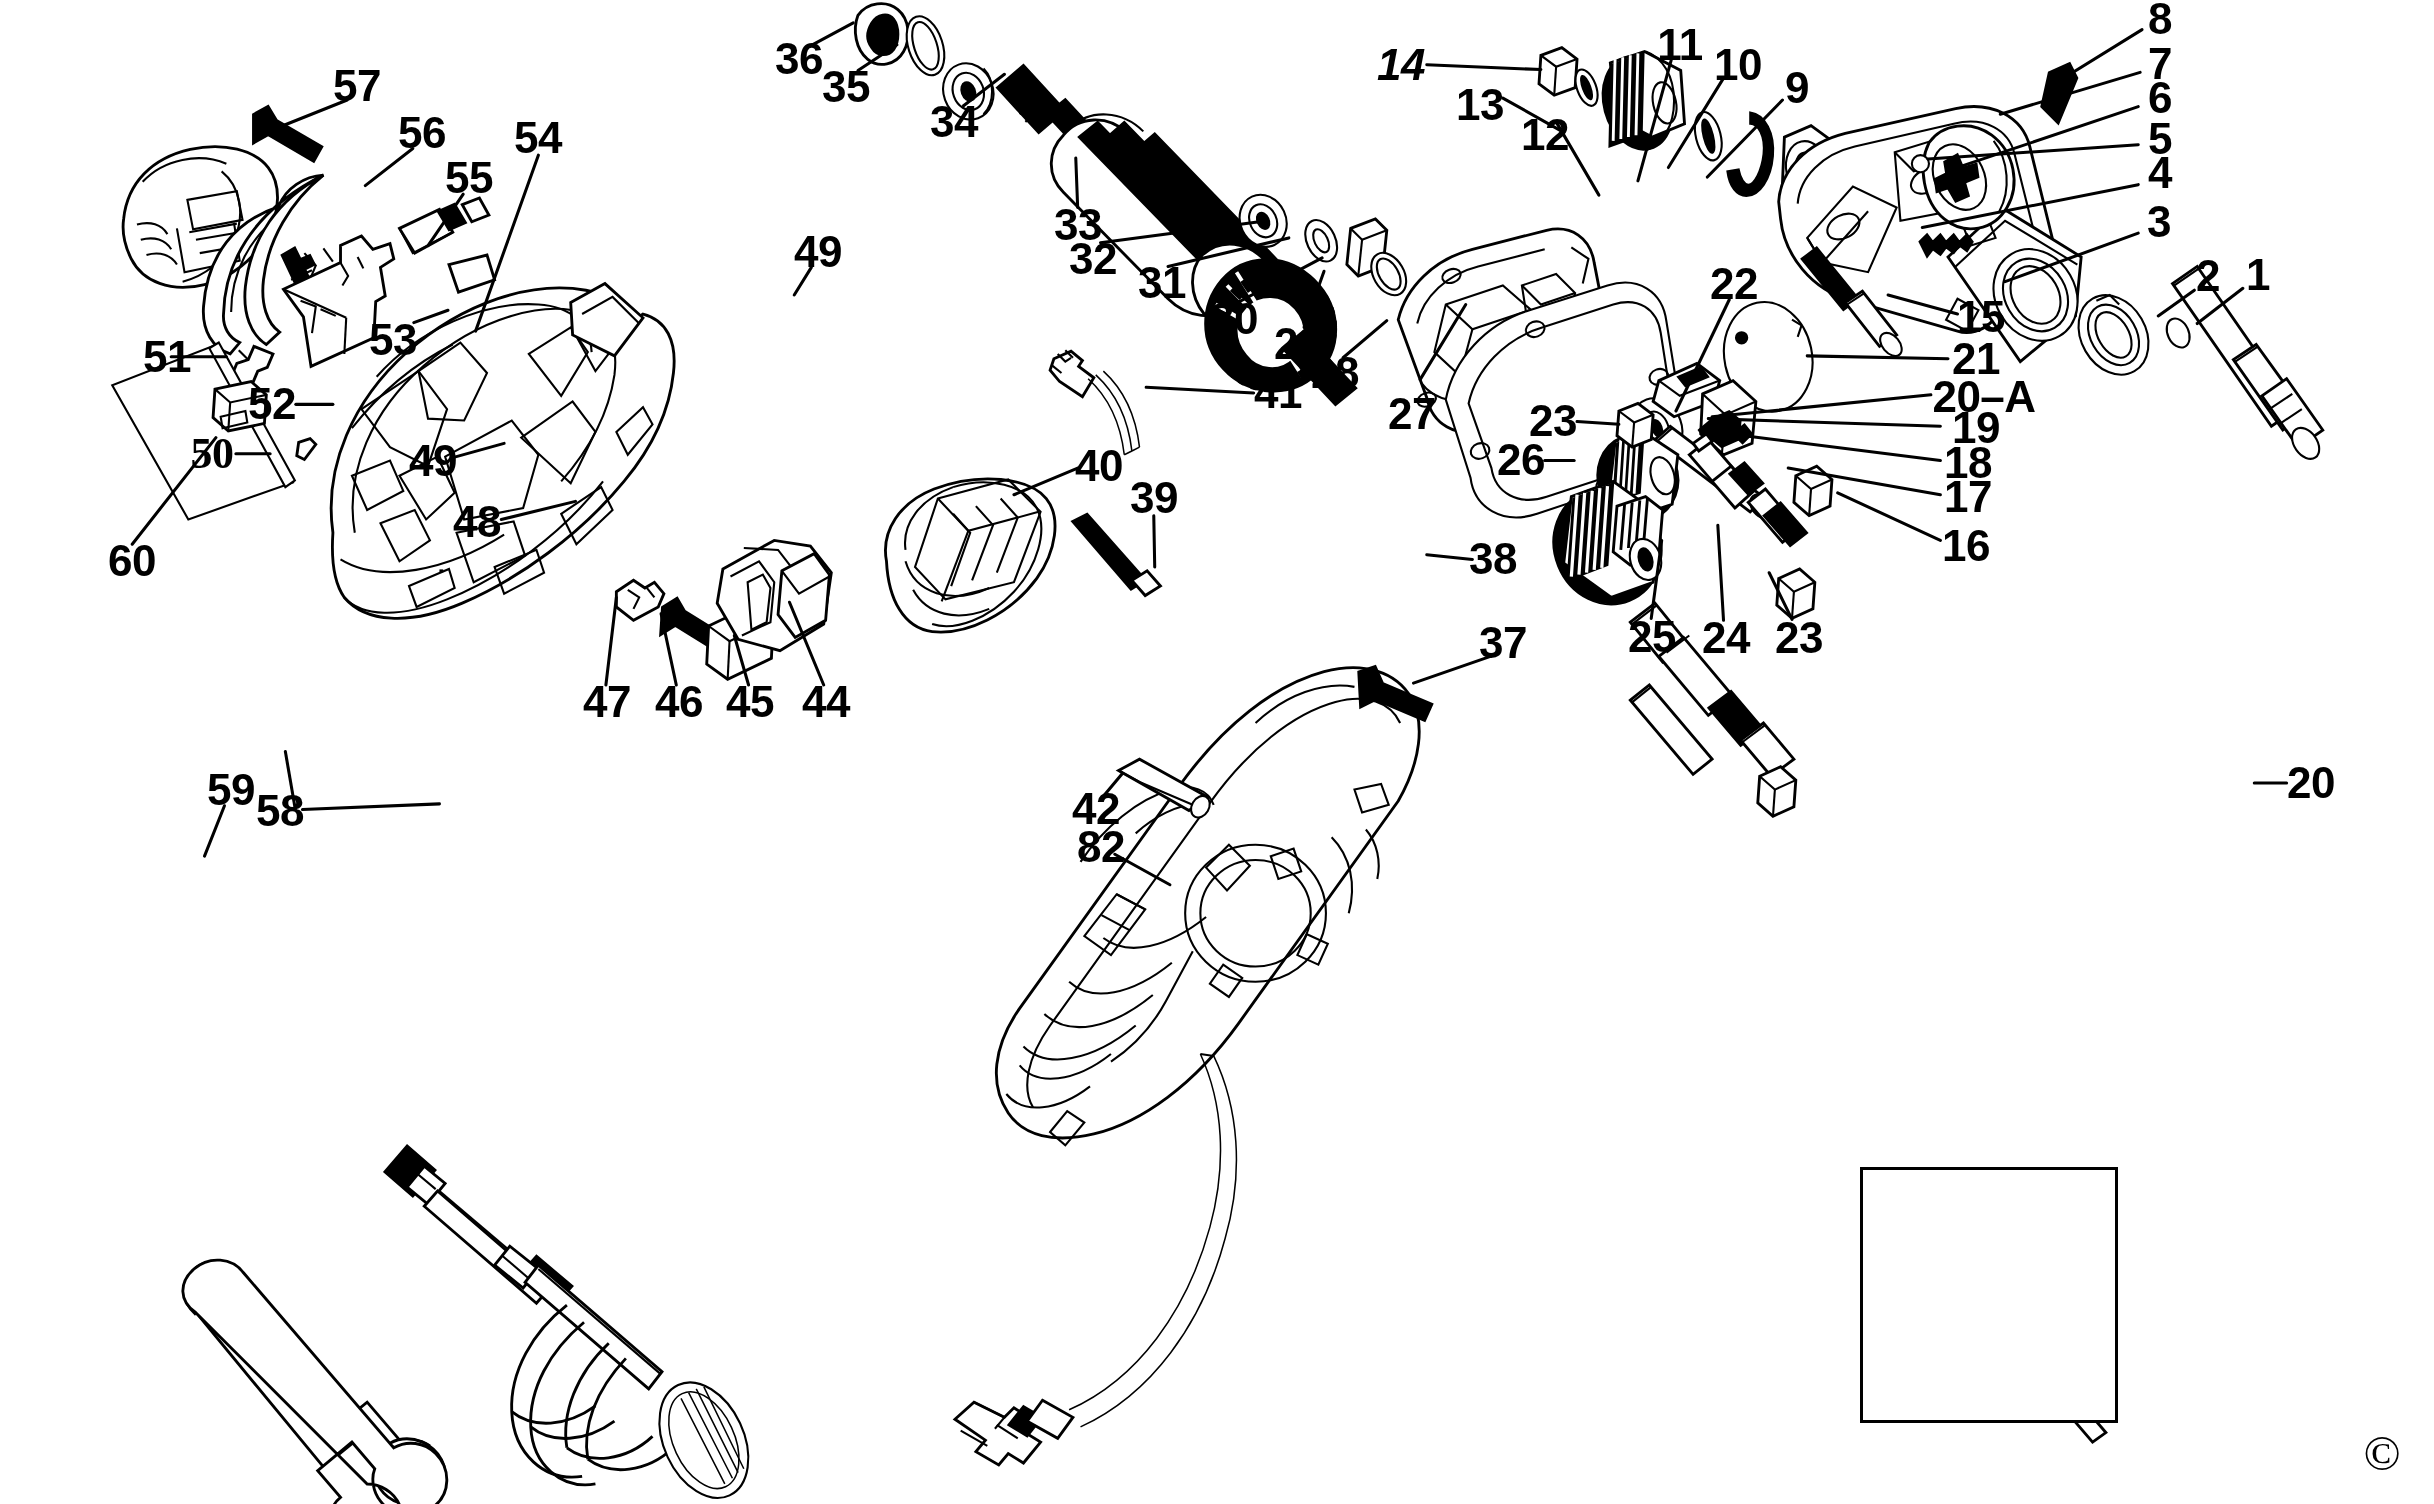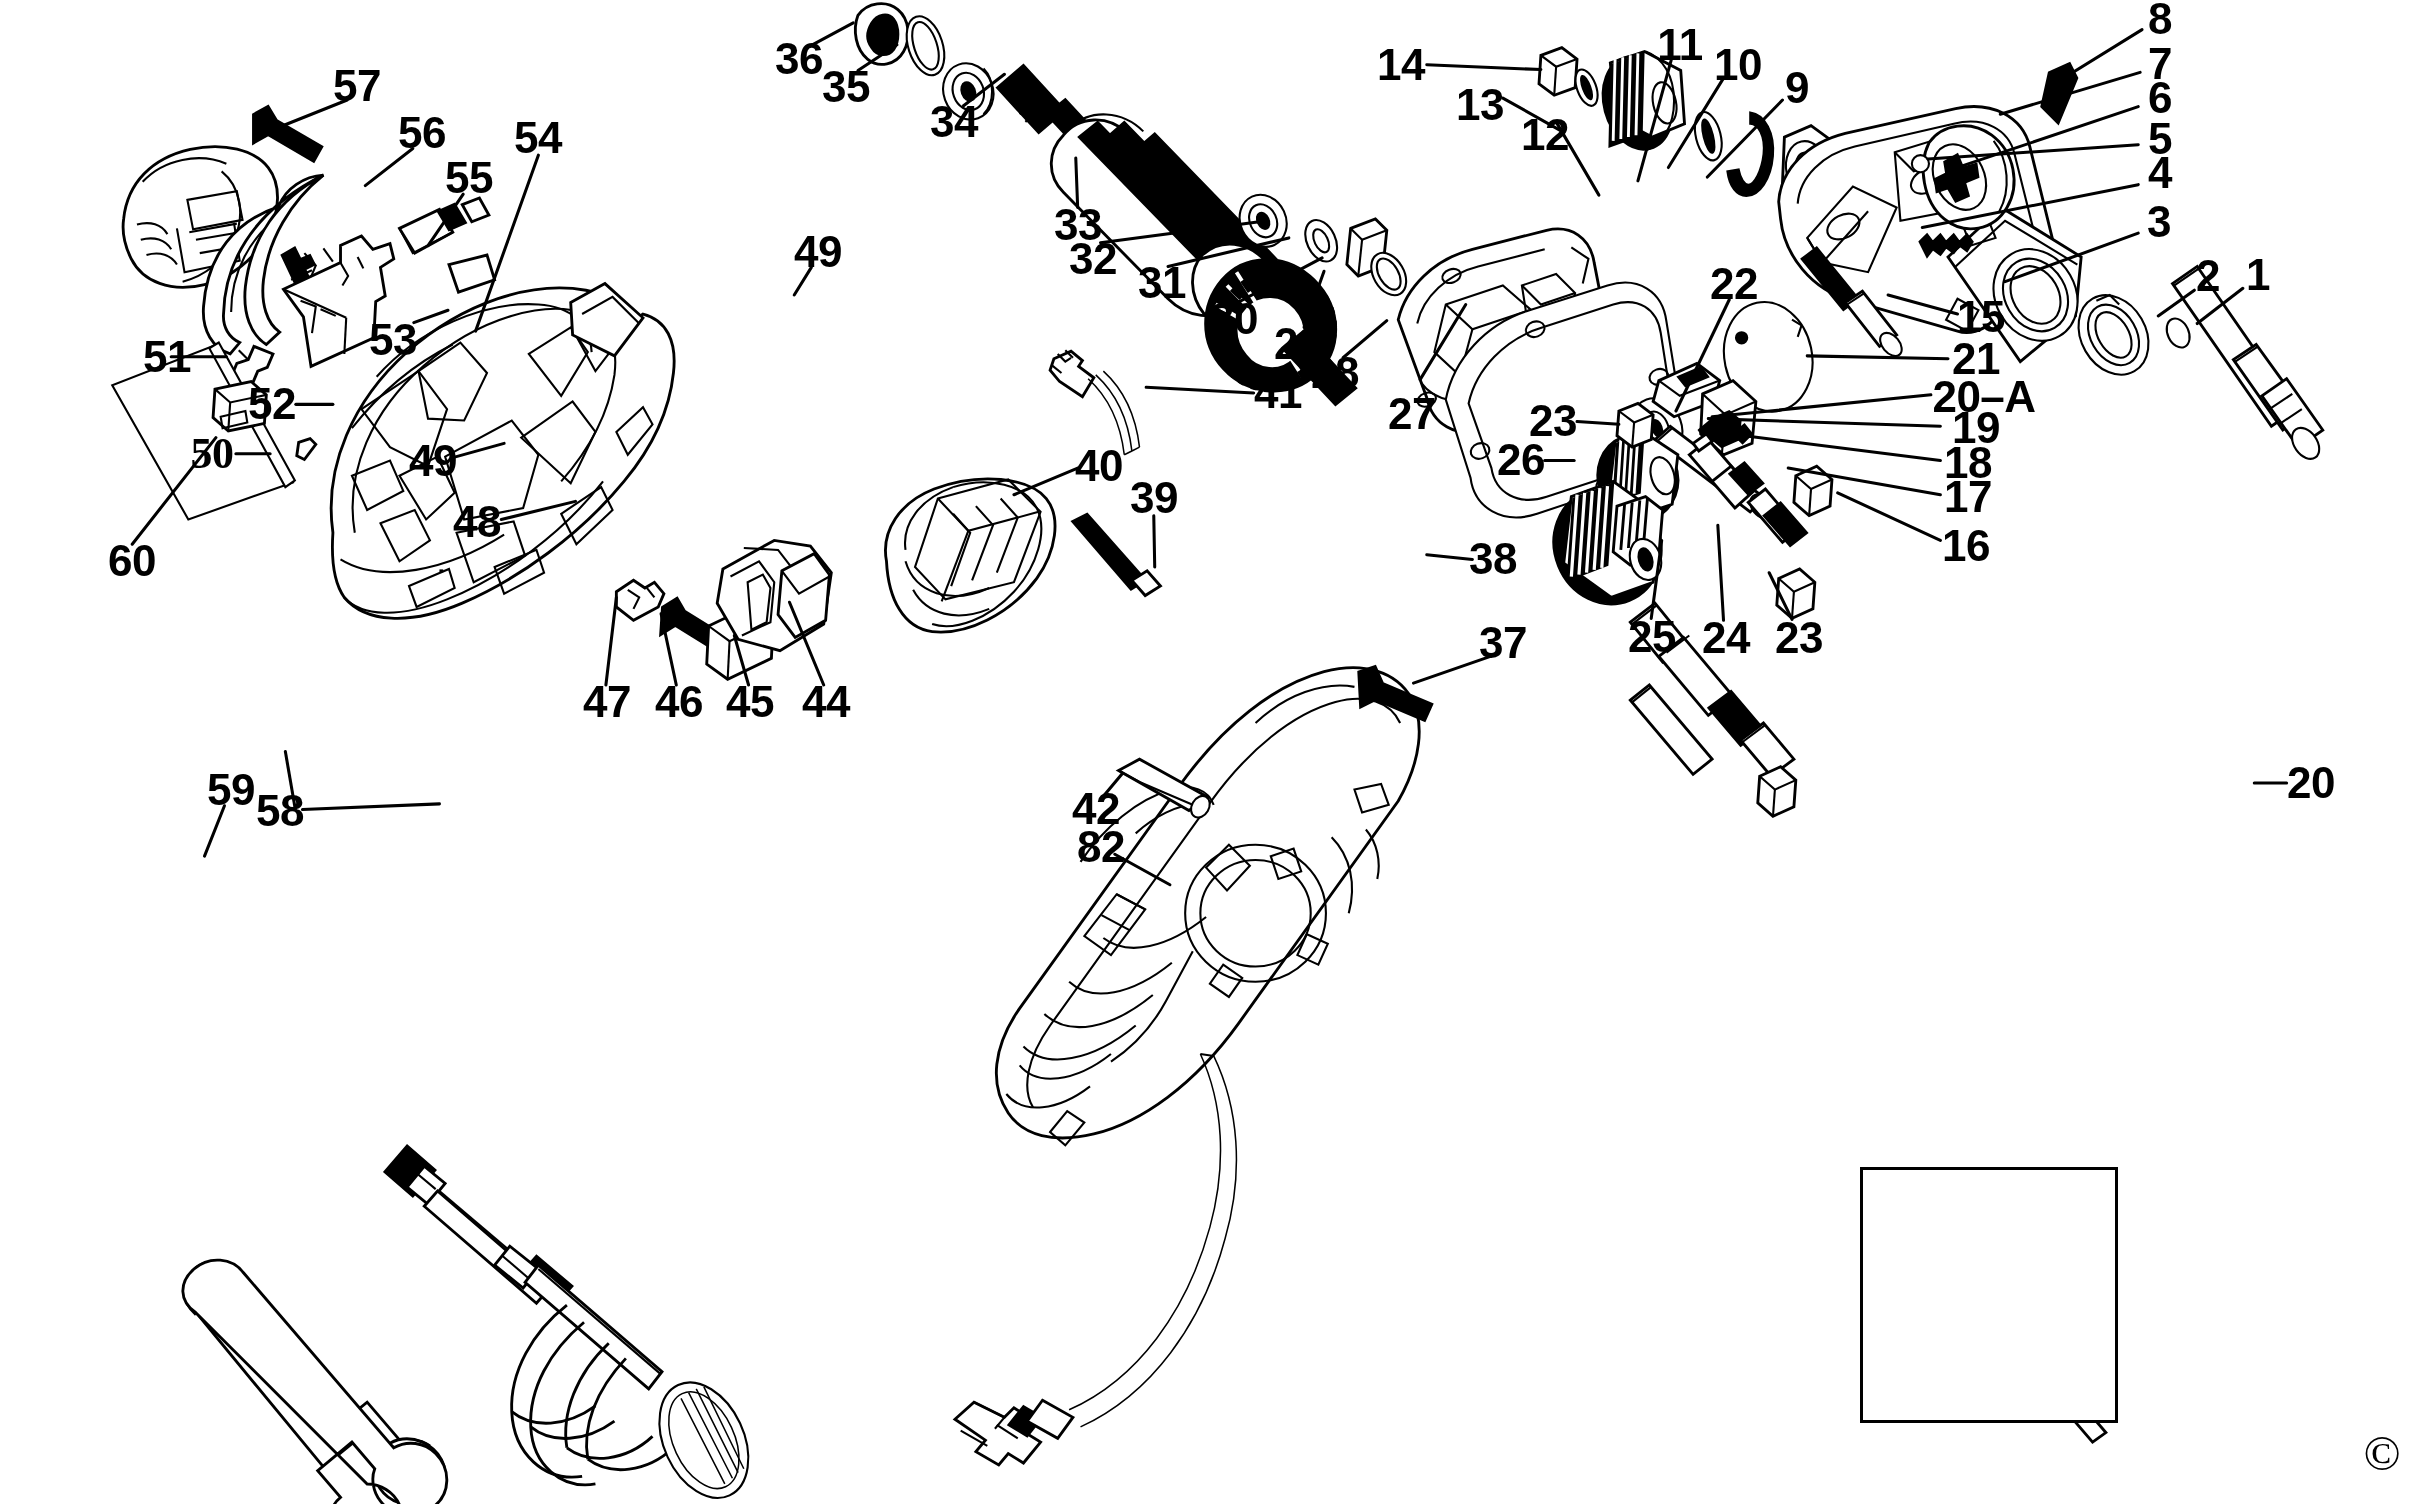--- a/index.html
+++ b/index.html
@@ -817,21 +817,21 @@
       <div class="callout" style="left: 2160px; top: 173px;">4</div>
       <div class="callout" style="left: 2160px; top: 139px;">5</div>
       <div class="callout" style="left: 2160px; top: 98px;">6</div>
       <div class="callout" style="left: 2160px; top: 64px;">7</div>
       <div class="callout" style="left: 2160px; top: 19px;">8</div>
       <div class="callout" style="left: 1797px; top: 88px;">9</div>
       <div class="callout" style="left: 1738px; top: 65px;">10</div>
       <div class="callout" style="left: 1680px; top: 45px;">11</div>
       <div class="callout" style="left: 1545px; top: 135px;">12</div>
       <div class="callout" style="left: 1480px; top: 105px;">13</div>
-      <div class="callout" style="left: 1401px; top: 65px;">14</div>
+      <div class="callout" style="left: 1401px; top: 65px; font-style: italic;">14</div>
       <div class="callout" style="left: 1981px; top: 317px;">15</div>
       <div class="callout" style="left: 1966px; top: 546px;">16</div>
       <div class="callout" style="left: 1968px; top: 497px;">17</div>
       <div class="callout" style="left: 1968px; top: 463px;">18</div>
       <div class="callout" style="left: 1968px; top: 428px; margin-left: 8px;">19</div>
       <div class="callout" style="left: 1984px; top: 397px;">20–A</div>
       <div class="callout" style="left: 1976px; top: 359px;">21</div>
       <div class="callout" style="left: 1734px; top: 284px;">22</div>
       <div class="callout" style="left: 1553px; top: 421px;">23</div>
       <div class="callout" style="left: 1799px; top: 638px;">23</div>

